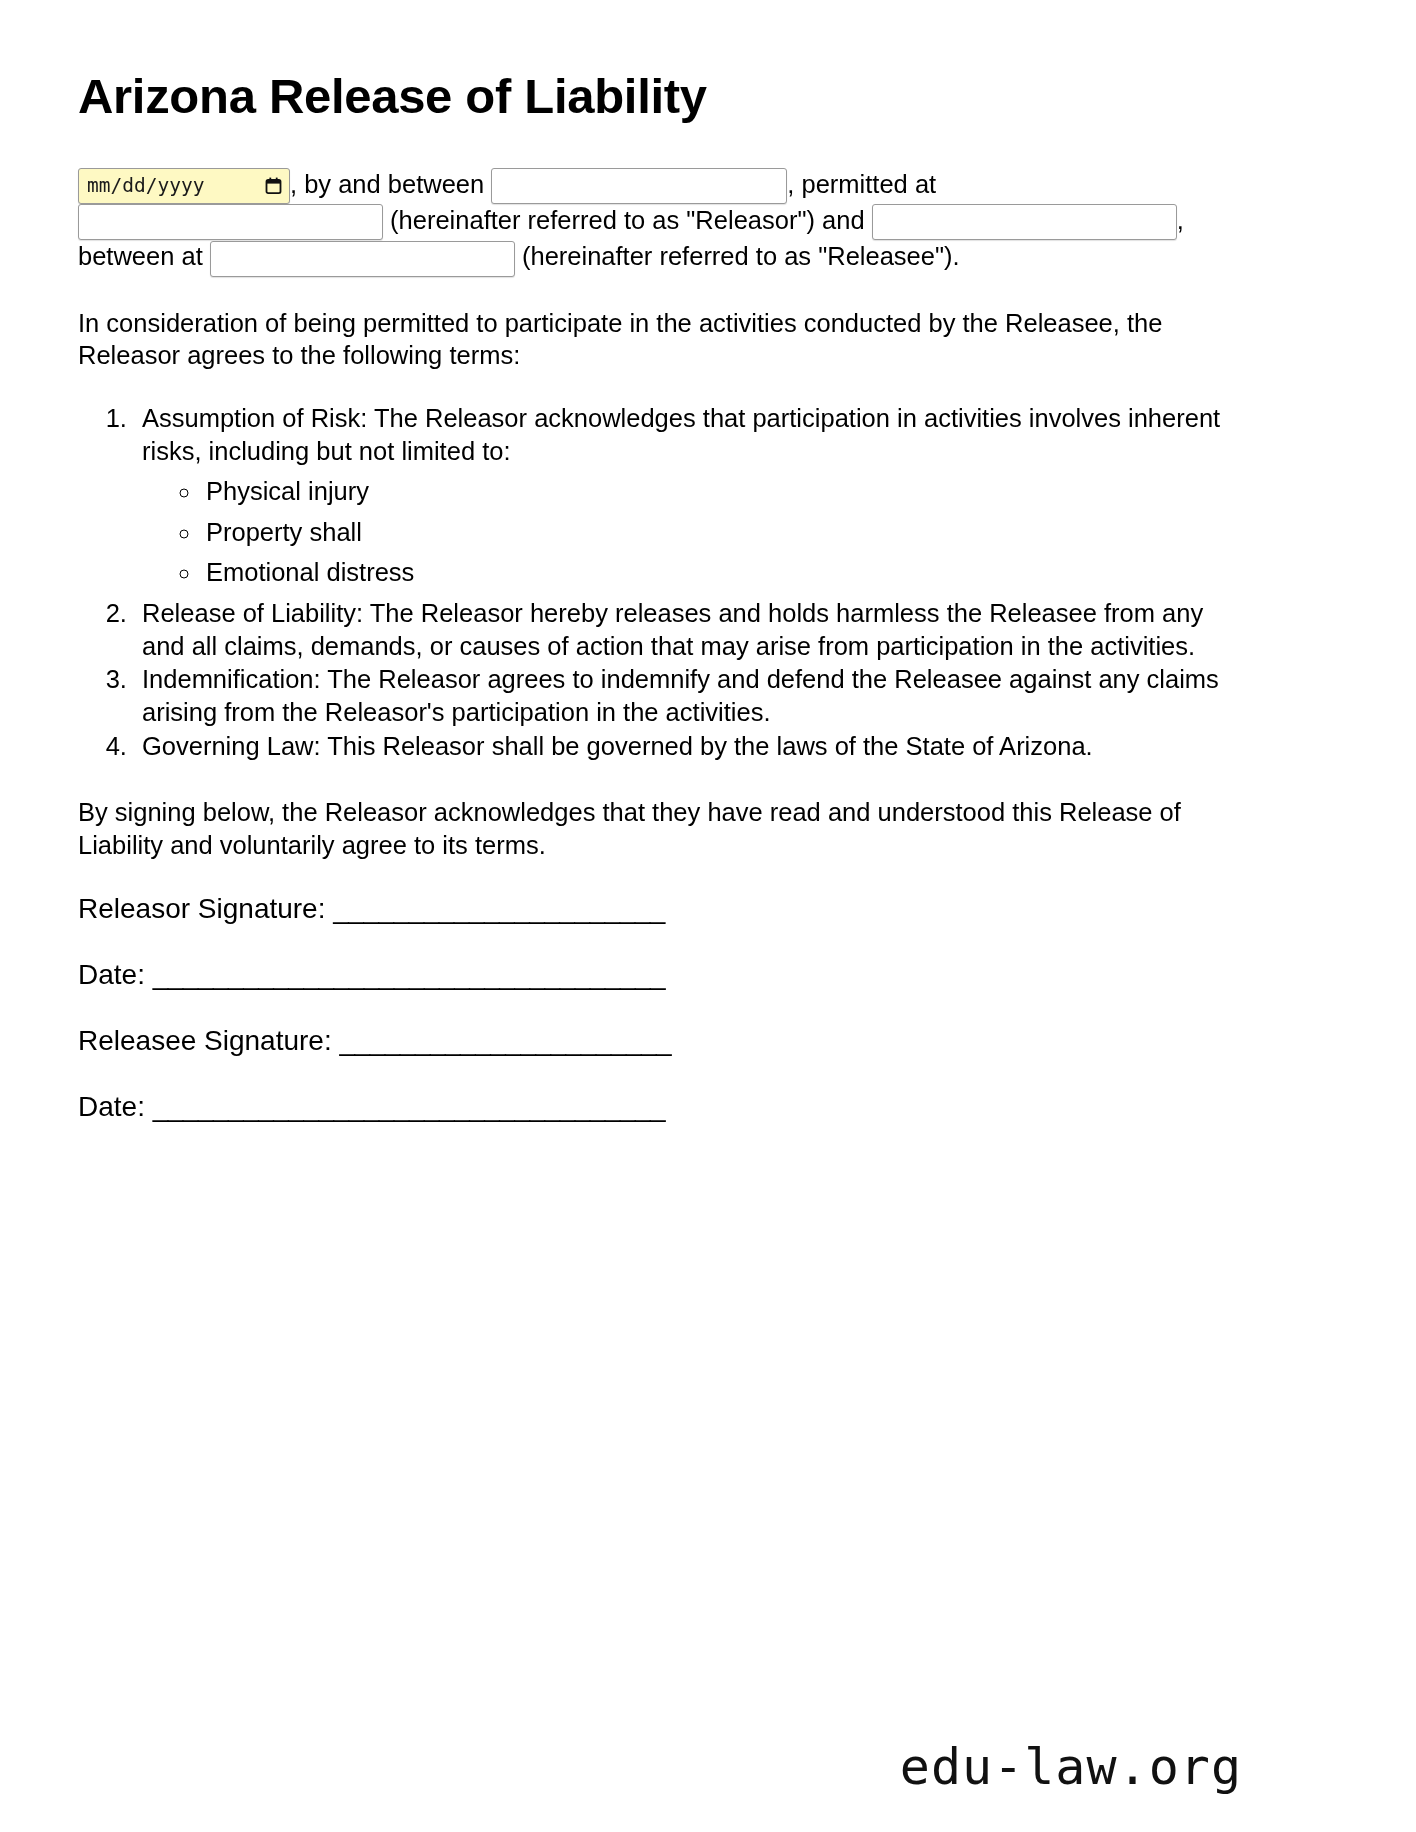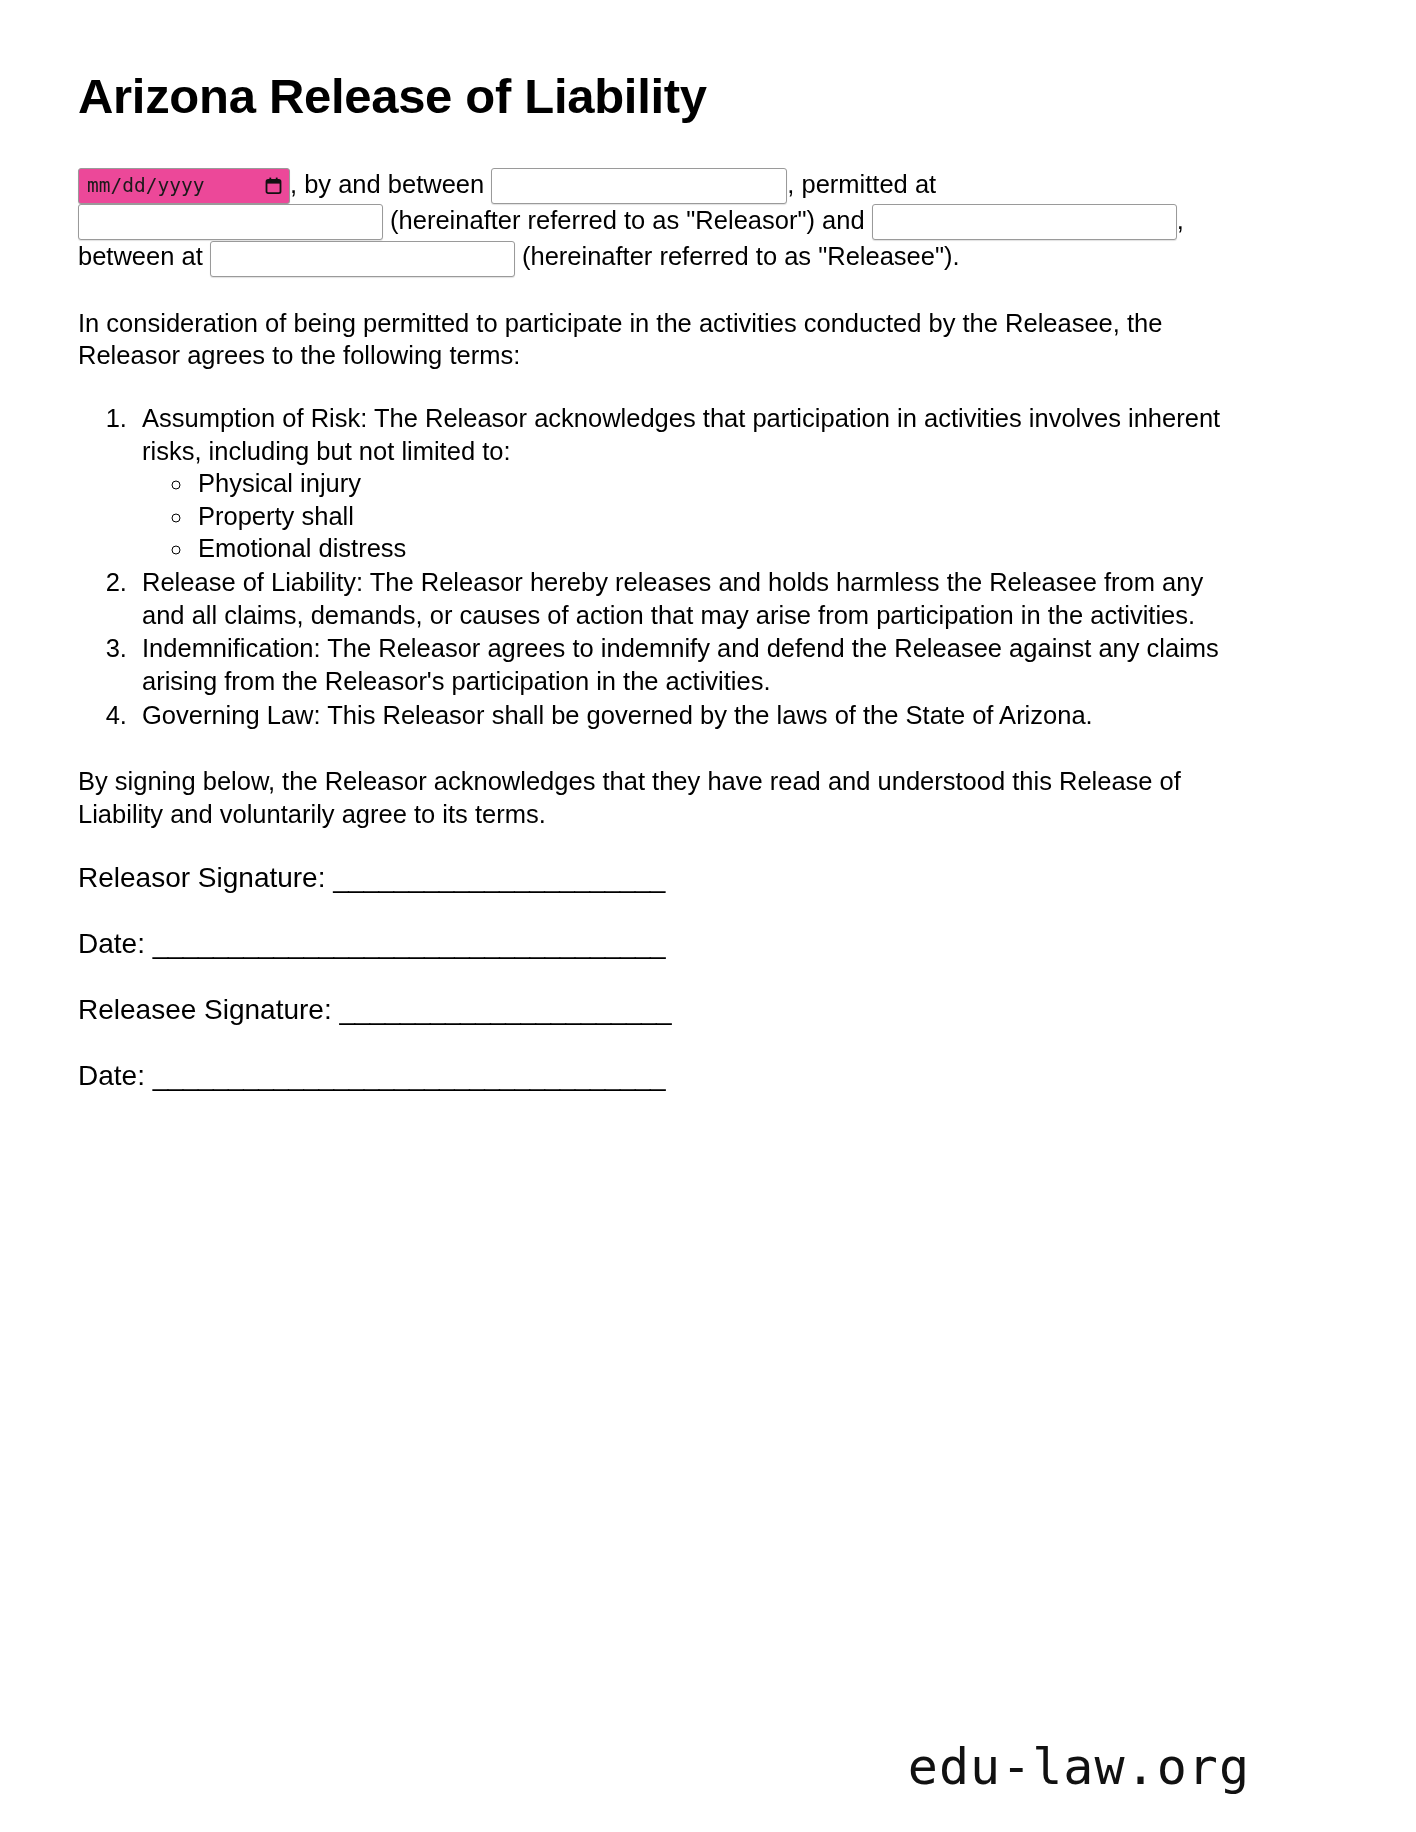--- a/index.html
+++ b/index.html
@@ -56,21 +56,21 @@
   input.fill-releasee  { width: 305px; }
   input.fill-location  { width: 305px; }
   .date-box {
     display: inline-flex;
     align-items: center;
     justify-content: space-between;
     width: 212px;
     height: 36px;
     border: 1px solid #9a9a9a;
     border-radius: 3px;
-    background: #ec4899;
+    background: #fef9c3;
     box-shadow: 0 1px 1px rgba(0,0,0,0.12);
     padding: 0 7px 0 8px;
     box-sizing: border-box;
     vertical-align: middle;
   }
   .date-placeholder {
     font-family: "DejaVu Sans Mono", monospace;
     font-size: 19.5px;
     color: #1a1a1a;
     letter-spacing: 0px;
@@ -90,35 +90,35 @@
     padding-left: 8px;
   }
   ol.terms > li strong { font-weight: normal; }
   ul.sub {
     list-style-type: circle;
     font-size: 25.5px;
     line-height: 1.28;
     margin: 0;
     padding-left: 52px;
   }
-  ul.sub > li { margin: 0; padding-left: 4px; }
+  ul.sub > li { margin: 8px; padding-left: 4px; }
   
   .sig-line {
     font-size: 28px;
     line-height: 1.28;
     margin: 0 0 30px 0;
   }
   .rule {
     font-family: "Liberation Sans", sans-serif;
     letter-spacing: -0.5px;
   }
   
   .footer-brand {
     position: absolute;
-    right: 58px;
+    right: 66px;
     bottom: 36px;
     font-family: "DejaVu Sans Mono", monospace;
     font-size: 50px;
     letter-spacing: 1px;
     color: #111111;
     white-space: nowrap;
   }
 </style>
 </head>
 <body>

